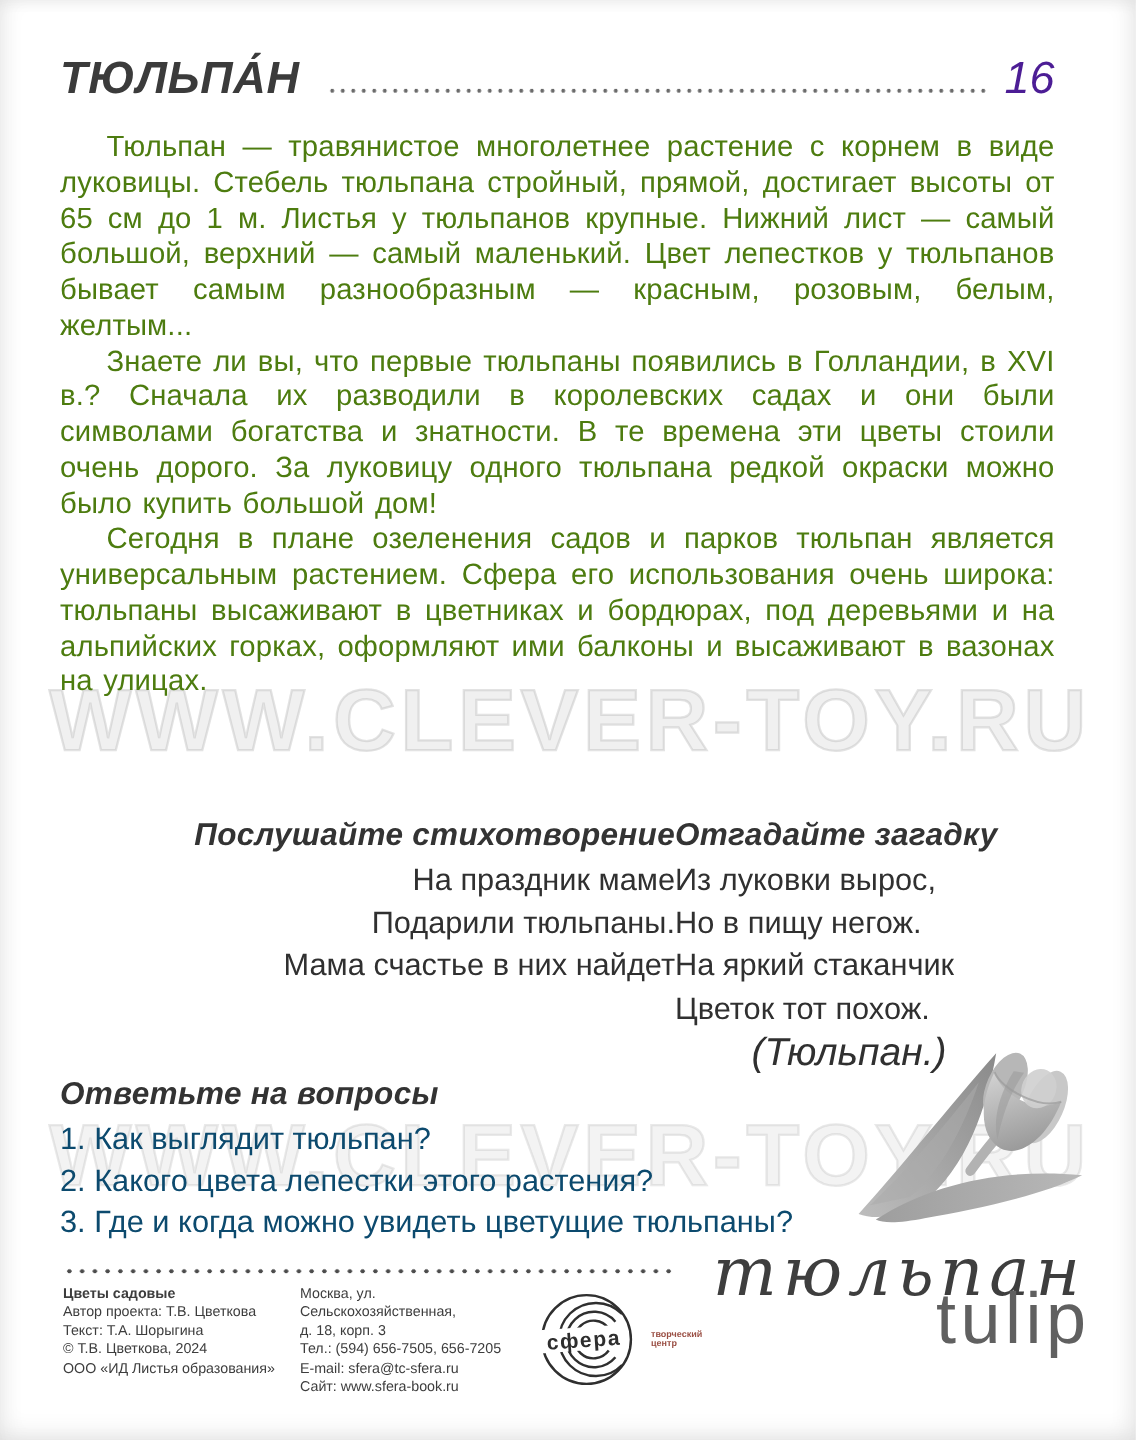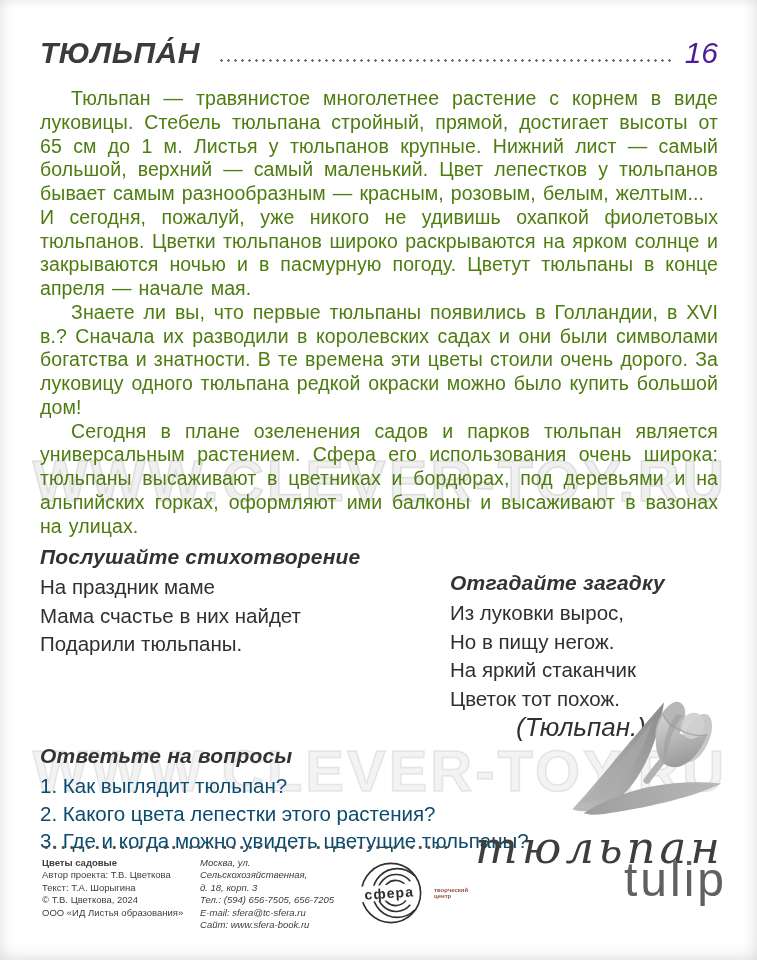--- a/index.html
+++ b/index.html
@@ -10,21 +10,21 @@
     width:757px; height:960px;
     margin:0 auto;
     background:#ffffff;
     overflow:hidden;
     box-shadow: inset 0 -7px 14px rgba(0,0,0,0.06),
                 inset 7px 0 12px rgba(0,0,0,0.035),
                 inset -7px 0 12px rgba(0,0,0,0.045),
                 inset 0 5px 8px rgba(0,0,0,0.02);
   }
 
-  .content { position:relative; padding:36px 39px 0 40px; z-index:2; }
+  .content { position:relative; padding:36px 54px 0 40px; z-index:2; }
 
   
   .hdr { display:flex; align-items:flex-end; margin-bottom:17px; }
   .hdr-title {
     margin:0; font-size:30px; font-weight:bold; font-style:italic;
     letter-spacing:0.5px; color:#3b3b3b; white-space:nowrap;
   }
   .hdr-leader {
     flex:1; height:5px; margin:0 10px 7px 18px;
     background-image: radial-gradient(circle, #6b6b6b 1.15px, rgba(0,0,0,0) 1.45px);
@@ -35,22 +35,22 @@
   
   .article { height:451px; overflow:hidden; }
   .article p {
     margin:0; font-size:19.5px; line-height:23.75px;
     text-align:justify; color:#4d7c0f; letter-spacing:0.1px; word-spacing:1.5px;
   }
   .article p.ind { text-indent:31px; }
 
   
   .two-col { display:flex; margin-top:7px; min-height:164px; }
-  .col-poem  { width:410px; flex:0 0 410px; }
-  .col-riddle{ flex:1;margin-top:26px; }
+  .col-poem  { width:410px; flex:0 0 410px;text-align:right; }
+  .col-riddle{ flex:1; }
   .sec-h {
     margin:0 0 4px 0; font-size:21px; font-weight:bold; font-style:italic;
     color:#333; letter-spacing:0.2px;
   }
   .verse-line { font-size:20.5px; line-height:28.5px; color:#303030; }
   .riddle-answer {
     font-size:26px; line-height:29px; font-style:italic; color:#303030;
     text-align:right; padding-right:72px;
   }
 
@@ -85,21 +85,21 @@
   
   .footer { position:absolute; left:42px; top:845px; width:430px; z-index:2; }
   .footer-dots {
     width:408px; height:5px; margin-bottom:7px;
     background-image: radial-gradient(circle, #4c4c4c 1.3px, rgba(0,0,0,0) 1.6px);
     background-size:8.5px 5px; background-repeat:repeat-x; background-position:0 50%;
   }
   .footer-cols { display:flex; align-items:flex-start; }
   .f-col { font-size:9.5px; line-height:12.4px; color:#3d3d3d; }
   .f-col1 { width:158px; }
-  .f-col2 { width:155px;font-style:italic; }
+  .f-col2 { width:155px; }
   .f-series { font-weight:bold; }
   .f-logo { display:flex; align-items:center; margin-left:2px; margin-top:2px; }
   .logo-sub { margin-left:3px; font-size:6px; line-height:6.5px; color:#9a4f44; font-weight:bold; }
 </style>
 </head>
 <body>
 
 <div class="page">
 
   <div class="wm wm1">WWW.CLEVER-TOY.RU</div>
@@ -108,31 +108,30 @@
   <div class="content">
 
     <div class="hdr">
       <h1 class="hdr-title">ТЮЛЬПА́Н</h1>
       <div class="hdr-leader"></div>
       <span class="hdr-num">16</span>
     </div>
 
     <div class="article">
       <p class="ind">Тюльпан — травянистое многолетнее растение с корнем в виде луковицы. Стебель тюльпана стройный, прямой, достигает высоты от 65 см до 1 м. Листья у тюльпанов крупные. Нижний лист — самый большой, верхний — самый маленький. Цвет лепестков у тюльпанов бывает самым разнообразным — красным, розовым, белым, желтым...</p>
-      <p>И сегодня, пожалуй, уже никого не удивишь охапкой фиолетовых тюльпанов. Цветки тюльпанов широко раскрываются на ярком солнце и закрываются ночью и в пасмурную погоду. Цветут тюльпаны в конце апреля — начале мая.</p>
       <p class="ind">Знаете ли вы, что первые тюльпаны появились в Голландии, в XVI в.? Сначала их разводили в королевских садах и они были символами богатства и знатности. В те времена эти цветы стоили очень дорого. За луковицу одного тюльпана редкой окраски можно было купить большой дом!</p>
       <p class="ind">Сегодня в плане озеленения садов и парков тюльпан является универсальным растением. Сфера его использования очень широка: тюльпаны высаживают в цветниках и бордюрах, под деревьями и на альпийских горках, оформляют ими балконы и высаживают в вазонах на улицах.</p>
     </div>
 
     <div class="two-col">
       <div class="col-poem">
         <h3 class="sec-h">Послушайте стихотворение</h3>
         <div class="verse-line">На праздник маме</div>
+        <div class="verse-line">Подарили тюльпаны.</div>
         <div class="verse-line">Мама счастье в них найдет</div>
-        <div class="verse-line">Подарили тюльпаны.</div>
       </div>
       <div class="col-riddle">
         <h3 class="sec-h">Отгадайте загадку</h3>
         <div class="verse-line">Из луковки вырос,</div>
         <div class="verse-line">Но в пищу негож.</div>
         <div class="verse-line">На яркий стаканчик</div>
         <div class="verse-line">Цветок тот похож.</div>
         <div class="riddle-answer">(Тюльпан.)</div>
       </div>
     </div>

